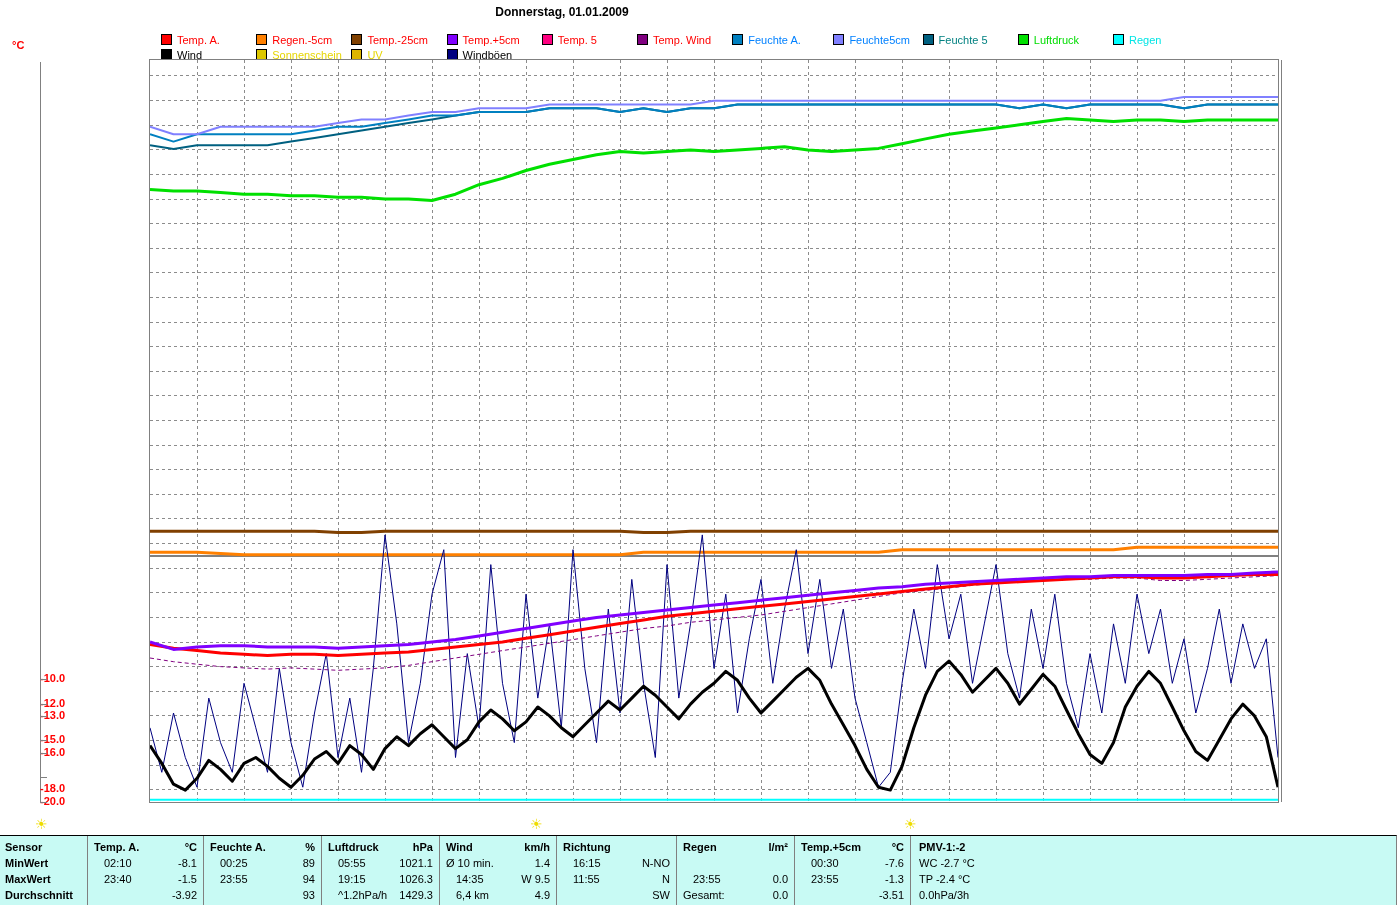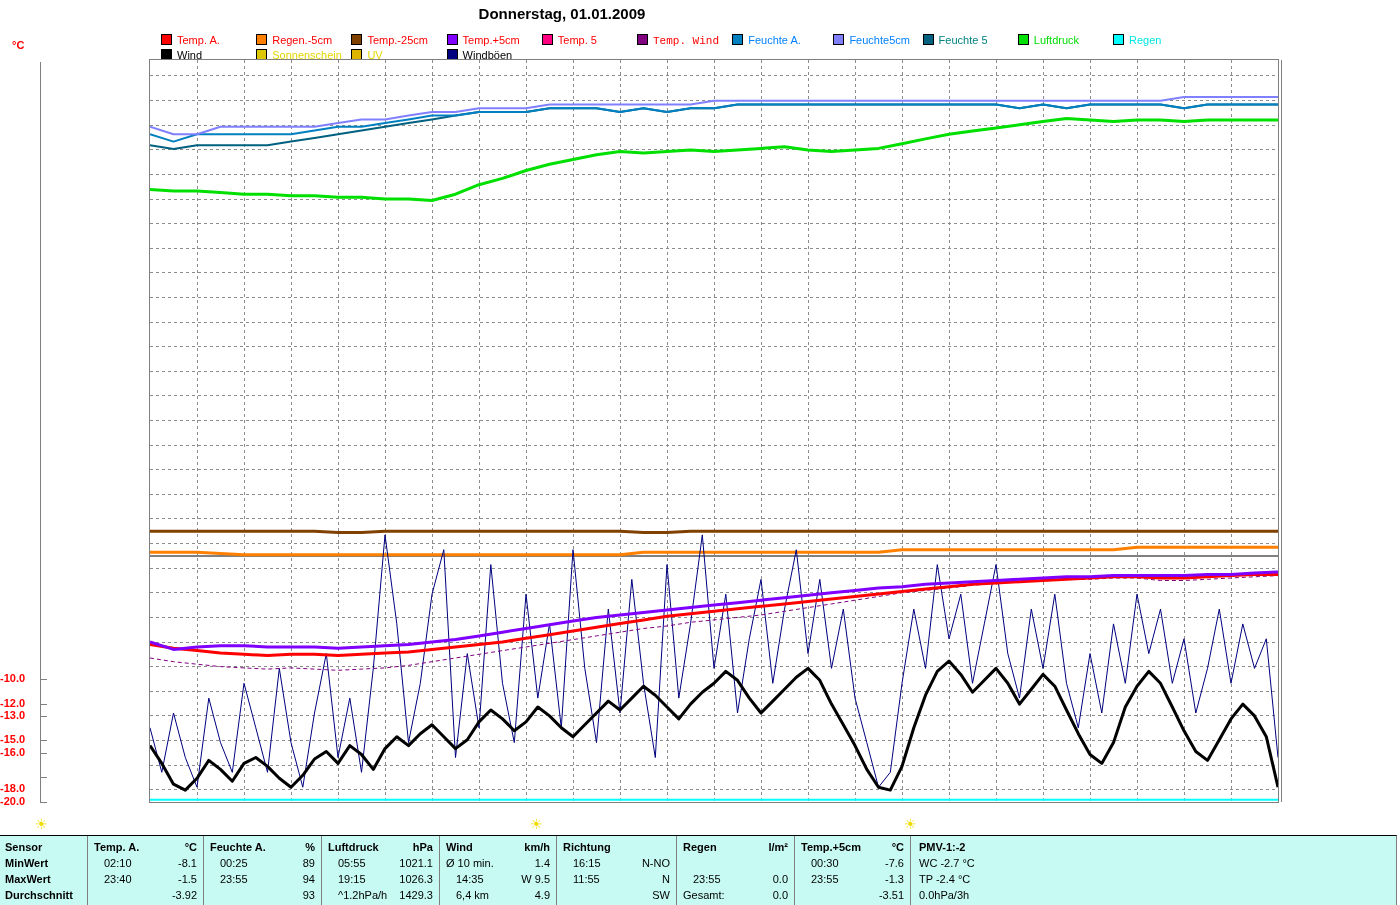--- a/index.html
+++ b/index.html
@@ -1,22 +1,22 @@
 <!DOCTYPE html>
 <html><head>
 <meta charset="utf-8">
 <style>
   html,body{margin:0;padding:0;background:#fff;}
   body{width:1400px;height:905px;position:relative;overflow:hidden;
        font-family:"Liberation Sans",sans-serif;-webkit-font-smoothing:none;}
   #title{position:absolute;top:5px;left:0;width:1124px;text-align:center;
-         font-size:15px;font-weight:bold;color:#000;}
+         font-size:12px;font-weight:bold;color:#000;}
   #unitC{position:absolute;left:12px;top:39px;font-size:11px;font-weight:bold;color:#f00;}
   #yaxis-line{position:absolute;left:40px;top:62px;width:1px;height:741px;background:#808080;}
-  .yl{position:absolute;width:17px;text-align:right;font-size:11px;font-weight:bold;color:#f00;}
+  .yl{position:absolute;width:17px;text-align:right;font-size:11px;font-weight:bold;color:#f00;padding-left:40px;}
   .yt{position:absolute;left:40px;width:7px;height:1px;background:#808080;}
   #legend{position:absolute;left:0;top:0;width:1400px;height:60px;}
   .li{position:absolute;height:13px;white-space:nowrap;cursor:default;}
   .sw{display:inline-block;width:9px;height:9px;border:1px solid #000;vertical-align:-1px;}
   .lt{font-size:11px;margin-left:5px;}
   #plot{position:absolute;left:149px;top:59px;width:1128px;height:742px;
         border:1px solid #808080;background:#fff;}
   #plot svg{display:block;}
   #plot-edge{position:absolute;left:1281px;top:60px;width:1px;height:742px;background:#808080;}
   .sun{position:absolute;font-size:14px;line-height:14px;color:#EEDC00;
@@ -35,21 +35,21 @@
 <body>
 
 <div id="title">Donnerstag, 01.01.2009</div>
 
 <div id="legend">
     <span class="li" style="left: 161px; top: 30px;"><span class="sw" style="background: rgb(255, 0, 0);"></span><span class="lt" style="color: rgb(255, 0, 0);">Temp. A.</span></span>
     <span class="li" style="left: 256.2px; top: 30px;"><span class="sw" style="background: rgb(255, 128, 0);"></span><span class="lt" style="color: rgb(255, 0, 0);">Regen.-5cm</span></span>
     <span class="li" style="left: 351.4px; top: 30px;"><span class="sw" style="background: rgb(128, 64, 0);"></span><span class="lt" style="color: rgb(255, 0, 0);">Temp.-25cm</span></span>
     <span class="li" style="left: 446.6px; top: 30px;"><span class="sw" style="background: rgb(128, 0, 255);"></span><span class="lt" style="color: rgb(255, 0, 0);">Temp.+5cm</span></span>
     <span class="li" style="left: 541.8px; top: 30px;"><span class="sw" style="background: rgb(255, 0, 128);"></span><span class="lt" style="color: rgb(255, 0, 0);">Temp. 5</span></span>
-    <span class="li" style="left: 637px; top: 30px;"><span class="sw" style="background: rgb(128, 0, 128);"></span><span class="lt" style="color: rgb(255, 0, 0); font-family: Liberation Mono, monospace;">Temp. Wind</span></span>
+    <span class="li" style="left: 637px; top: 30px;"><span class="sw" style="background: rgb(128, 0, 128);"></span><span class="lt" style="color: rgb(255, 0, 0);">Temp. Wind</span></span>
     <span class="li" style="left: 732.2px; top: 30px;"><span class="sw" style="background: rgb(0, 128, 192);"></span><span class="lt" style="color: rgb(0, 128, 255);">Feuchte A.</span></span>
     <span class="li" style="left: 827.4px; top: 30px; margin-left: 6px;"><span class="sw" style="background: rgb(128, 128, 255);"></span><span class="lt" style="color: rgb(0, 128, 255);">Feuchte5cm</span></span>
     <span class="li" style="left: 922.6px; top: 30px;"><span class="sw" style="background: rgb(0, 96, 128);"></span><span class="lt" style="color: rgb(0, 128, 128);">Feuchte 5</span></span>
     <span class="li" style="left: 1017.8px; top: 30px;"><span class="sw" style="background: rgb(0, 224, 0);"></span><span class="lt" style="color: rgb(0, 221, 0);">Luftdruck</span></span>
     <span class="li" style="left: 1113px; top: 30px;"><span class="sw" style="background: rgb(0, 255, 255);"></span><span class="lt" style="color: rgb(0, 229, 229);">Regen</span></span>
     <span class="li" style="left: 161px; top: 45px;"><span class="sw" style="background: rgb(0, 0, 0);"></span><span class="lt" style="color: rgb(0, 0, 0);">Wind</span></span>
     <span class="li" style="left: 256.2px; top: 45px;"><span class="sw" style="background: rgb(221, 199, 0);"></span><span class="lt" style="color: rgb(230, 214, 0);">Sonnenschein</span></span>
     <span class="li" style="left: 351.4px; top: 45px;"><span class="sw" style="background: rgb(221, 181, 0);"></span><span class="lt" style="color: rgb(230, 214, 0);">UV</span></span>
     <span class="li" style="left: 446.6px; top: 45px;"><span class="sw" style="background: rgb(0, 0, 128);"></span><span class="lt" style="color: rgb(0, 0, 0);">Windböen</span></span>
   </div>

